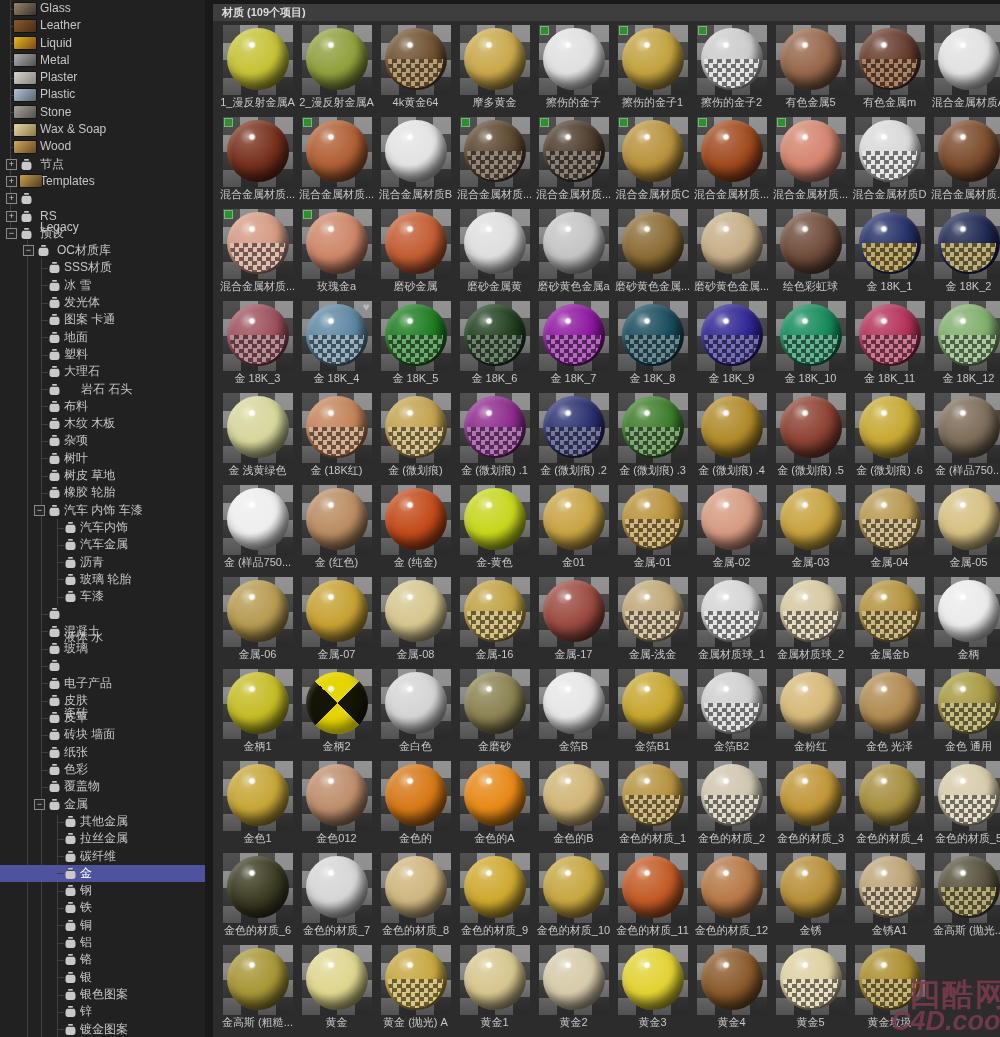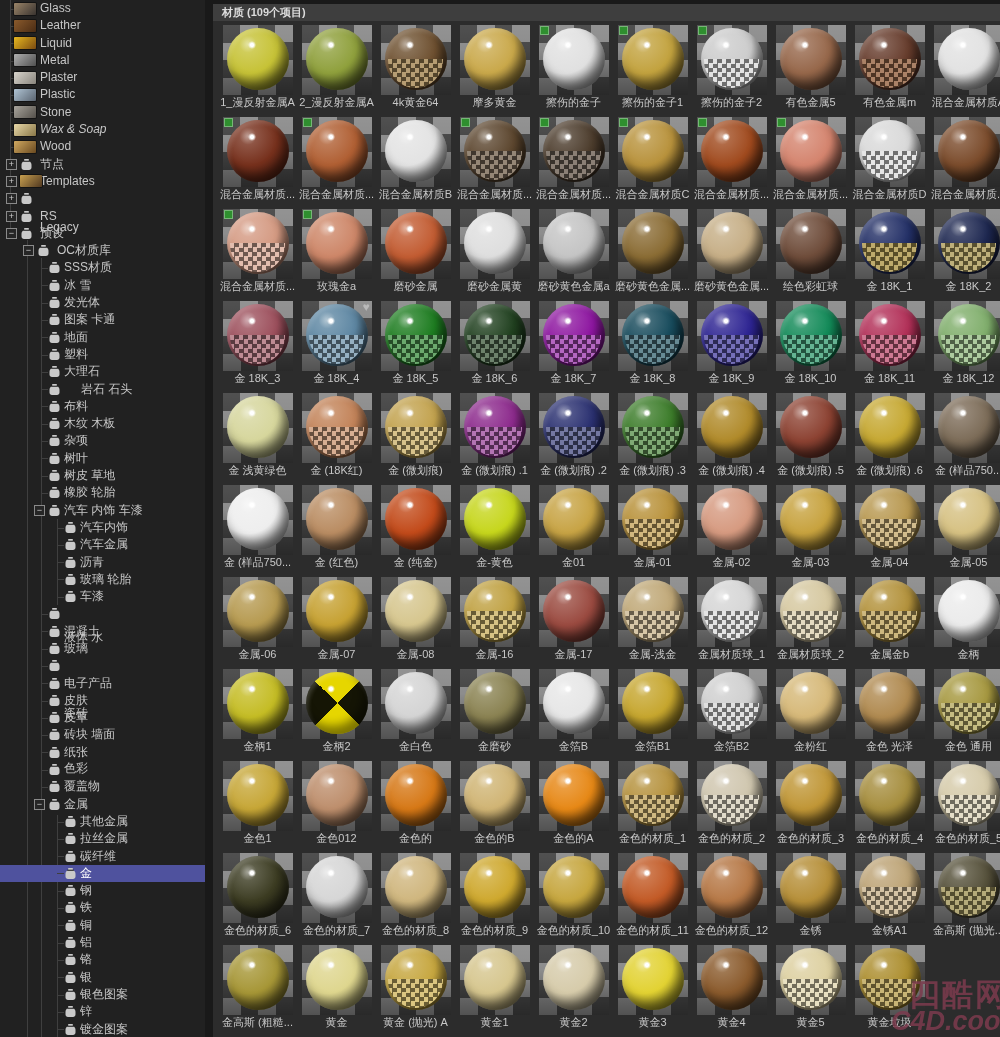--- a/index.html
+++ b/index.html
@@ -86,21 +86,21 @@
         <span class="slabel" style="left: 40px;">Plastic</span>
       </div>
       <div class="srow">
         <div class="stub" style="left: 10px; width: 4px;"></div>
         <div class="photoicon" style="left: 14px; background: linear-gradient(135deg, rgb(168, 164, 156) 0%, rgb(84, 80, 74) 100%);"></div>
         <span class="slabel" style="left: 40px;">Stone</span>
       </div>
       <div class="srow">
         <div class="stub" style="left: 10px; width: 4px;"></div>
         <div class="photoicon" style="left: 14px; background: linear-gradient(135deg, rgb(232, 216, 168) 0%, rgb(138, 120, 72) 100%);"></div>
-        <span class="slabel" style="left: 40px; font-style: italic;">Wax &amp; Soap</span>
+        <span class="slabel" style="left: 40px;">Wax &amp; Soap</span>
       </div>
       <div class="srow">
         <div class="stub" style="left: 10px; width: 4px;"></div>
         <div class="photoicon" style="left: 14px; background: linear-gradient(135deg, rgb(208, 168, 96) 0%, rgb(106, 74, 32) 100%);"></div>
         <span class="slabel" style="left: 40px;">Wood</span>
       </div>
       <div class="srow">
         <div class="expbox" style="left: 6px;">+</div>
         <span class="jaricon" style="left: 20px;"><svg width="13" height="13" viewBox="0 0 13 13">
             <path d="M4.2 1h4.6v2.1c1.6.6 2.7 2 2.7 3.7v2.7c0 1.4-1.1 2.5-2.5 2.5H4c-1.4 0-2.5-1.1-2.5-2.5V6.8c0-1.7 1.1-3.1 2.7-3.7V1z" fill="#c9c9c9"></path>
@@ -376,21 +376,21 @@
             <rect x="3.2" y="2.7" width="6.6" height="1.1" fill="#212121"></rect>
           </svg></span>
         <span class="slabel" style="left: 64px;">纸张</span>
       </div>
       <div class="srow">
         <div class="stub" style="left: 41px; width: 7px;"></div>
         <span class="jaricon" style="left: 48px;"><svg width="13" height="13" viewBox="0 0 13 13">
             <path d="M4.2 1h4.6v2.1c1.6.6 2.7 2 2.7 3.7v2.7c0 1.4-1.1 2.5-2.5 2.5H4c-1.4 0-2.5-1.1-2.5-2.5V6.8c0-1.7 1.1-3.1 2.7-3.7V1z" fill="#c9c9c9"></path>
             <rect x="3.2" y="2.7" width="6.6" height="1.1" fill="#212121"></rect>
           </svg></span>
-        <span class="slabel" style="left: 64px; font-family: Liberation Mono, monospace;">色彩</span>
+        <span class="slabel" style="left: 64px;">色彩</span>
       </div>
       <div class="srow">
         <div class="stub" style="left: 41px; width: 7px;"></div>
         <span class="jaricon" style="left: 48px;"><svg width="13" height="13" viewBox="0 0 13 13">
             <path d="M4.2 1h4.6v2.1c1.6.6 2.7 2 2.7 3.7v2.7c0 1.4-1.1 2.5-2.5 2.5H4c-1.4 0-2.5-1.1-2.5-2.5V6.8c0-1.7 1.1-3.1 2.7-3.7V1z" fill="#c9c9c9"></path>
             <rect x="3.2" y="2.7" width="6.6" height="1.1" fill="#212121"></rect>
           </svg></span>
         <span class="slabel" style="left: 64px;">覆盖物</span>
       </div>
       <div class="srow">
@@ -1219,33 +1219,33 @@
       <div class="cell">
         <div class="thumb">
           <div class="sphere" style="background: radial-gradient(circle at 34% 26%, rgb(237, 194, 150) 0%, rgb(221, 144, 64) 14%, rgb(214, 120, 22) 48%, rgb(118, 66, 12) 82%, rgb(86, 48, 9) 100%);">
             <div class="hl"></div>
           </div>
         </div>
         <div class="mlabel">金色的</div>
       </div>
       <div class="cell">
         <div class="thumb">
+          <div class="sphere" style="background: radial-gradient(circle at 34% 26%, rgb(244, 201, 150) 0%, rgb(235, 157, 64) 14%, rgb(230, 136, 22) 48%, rgb(127, 75, 12) 82%, rgb(92, 54, 9) 100%);">
+            <div class="hl"></div>
+          </div>
+        </div>
+        <div class="mlabel">金色的A</div>
+      </div>
+      <div class="cell">
+        <div class="thumb">
           <div class="sphere" style="background: radial-gradient(circle at 34% 26%, rgb(234, 221, 192) 0%, rgb(216, 194, 141) 14%, rgb(208, 180, 116) 48%, rgb(114, 99, 64) 82%, rgb(83, 72, 46) 100%);">
             <div class="hl"></div>
           </div>
         </div>
         <div class="mlabel">金色的B</div>
-      </div>
-      <div class="cell">
-        <div class="thumb">
-          <div class="sphere" style="background: radial-gradient(circle at 34% 26%, rgb(244, 201, 150) 0%, rgb(235, 157, 64) 14%, rgb(230, 136, 22) 48%, rgb(127, 75, 12) 82%, rgb(92, 54, 9) 100%);">
-            <div class="hl"></div>
-          </div>
-        </div>
-        <div class="mlabel">金色的A</div>
       </div>
       <div class="cell">
         <div class="thumb">
           <div class="sphere" style="background: radial-gradient(circle at 34% 26%, rgb(222, 206, 168) 0%, rgb(195, 166, 97) 14%, rgb(182, 146, 62) 48%, rgb(100, 80, 34) 82%, rgb(73, 58, 25) 100%);">
             <div class="refl" style="background-color: rgb(198, 170, 104);"></div>
             <div class="hl"></div>
           </div>
         </div>
         <div class="mlabel">金色的材质_1</div>
       </div>

